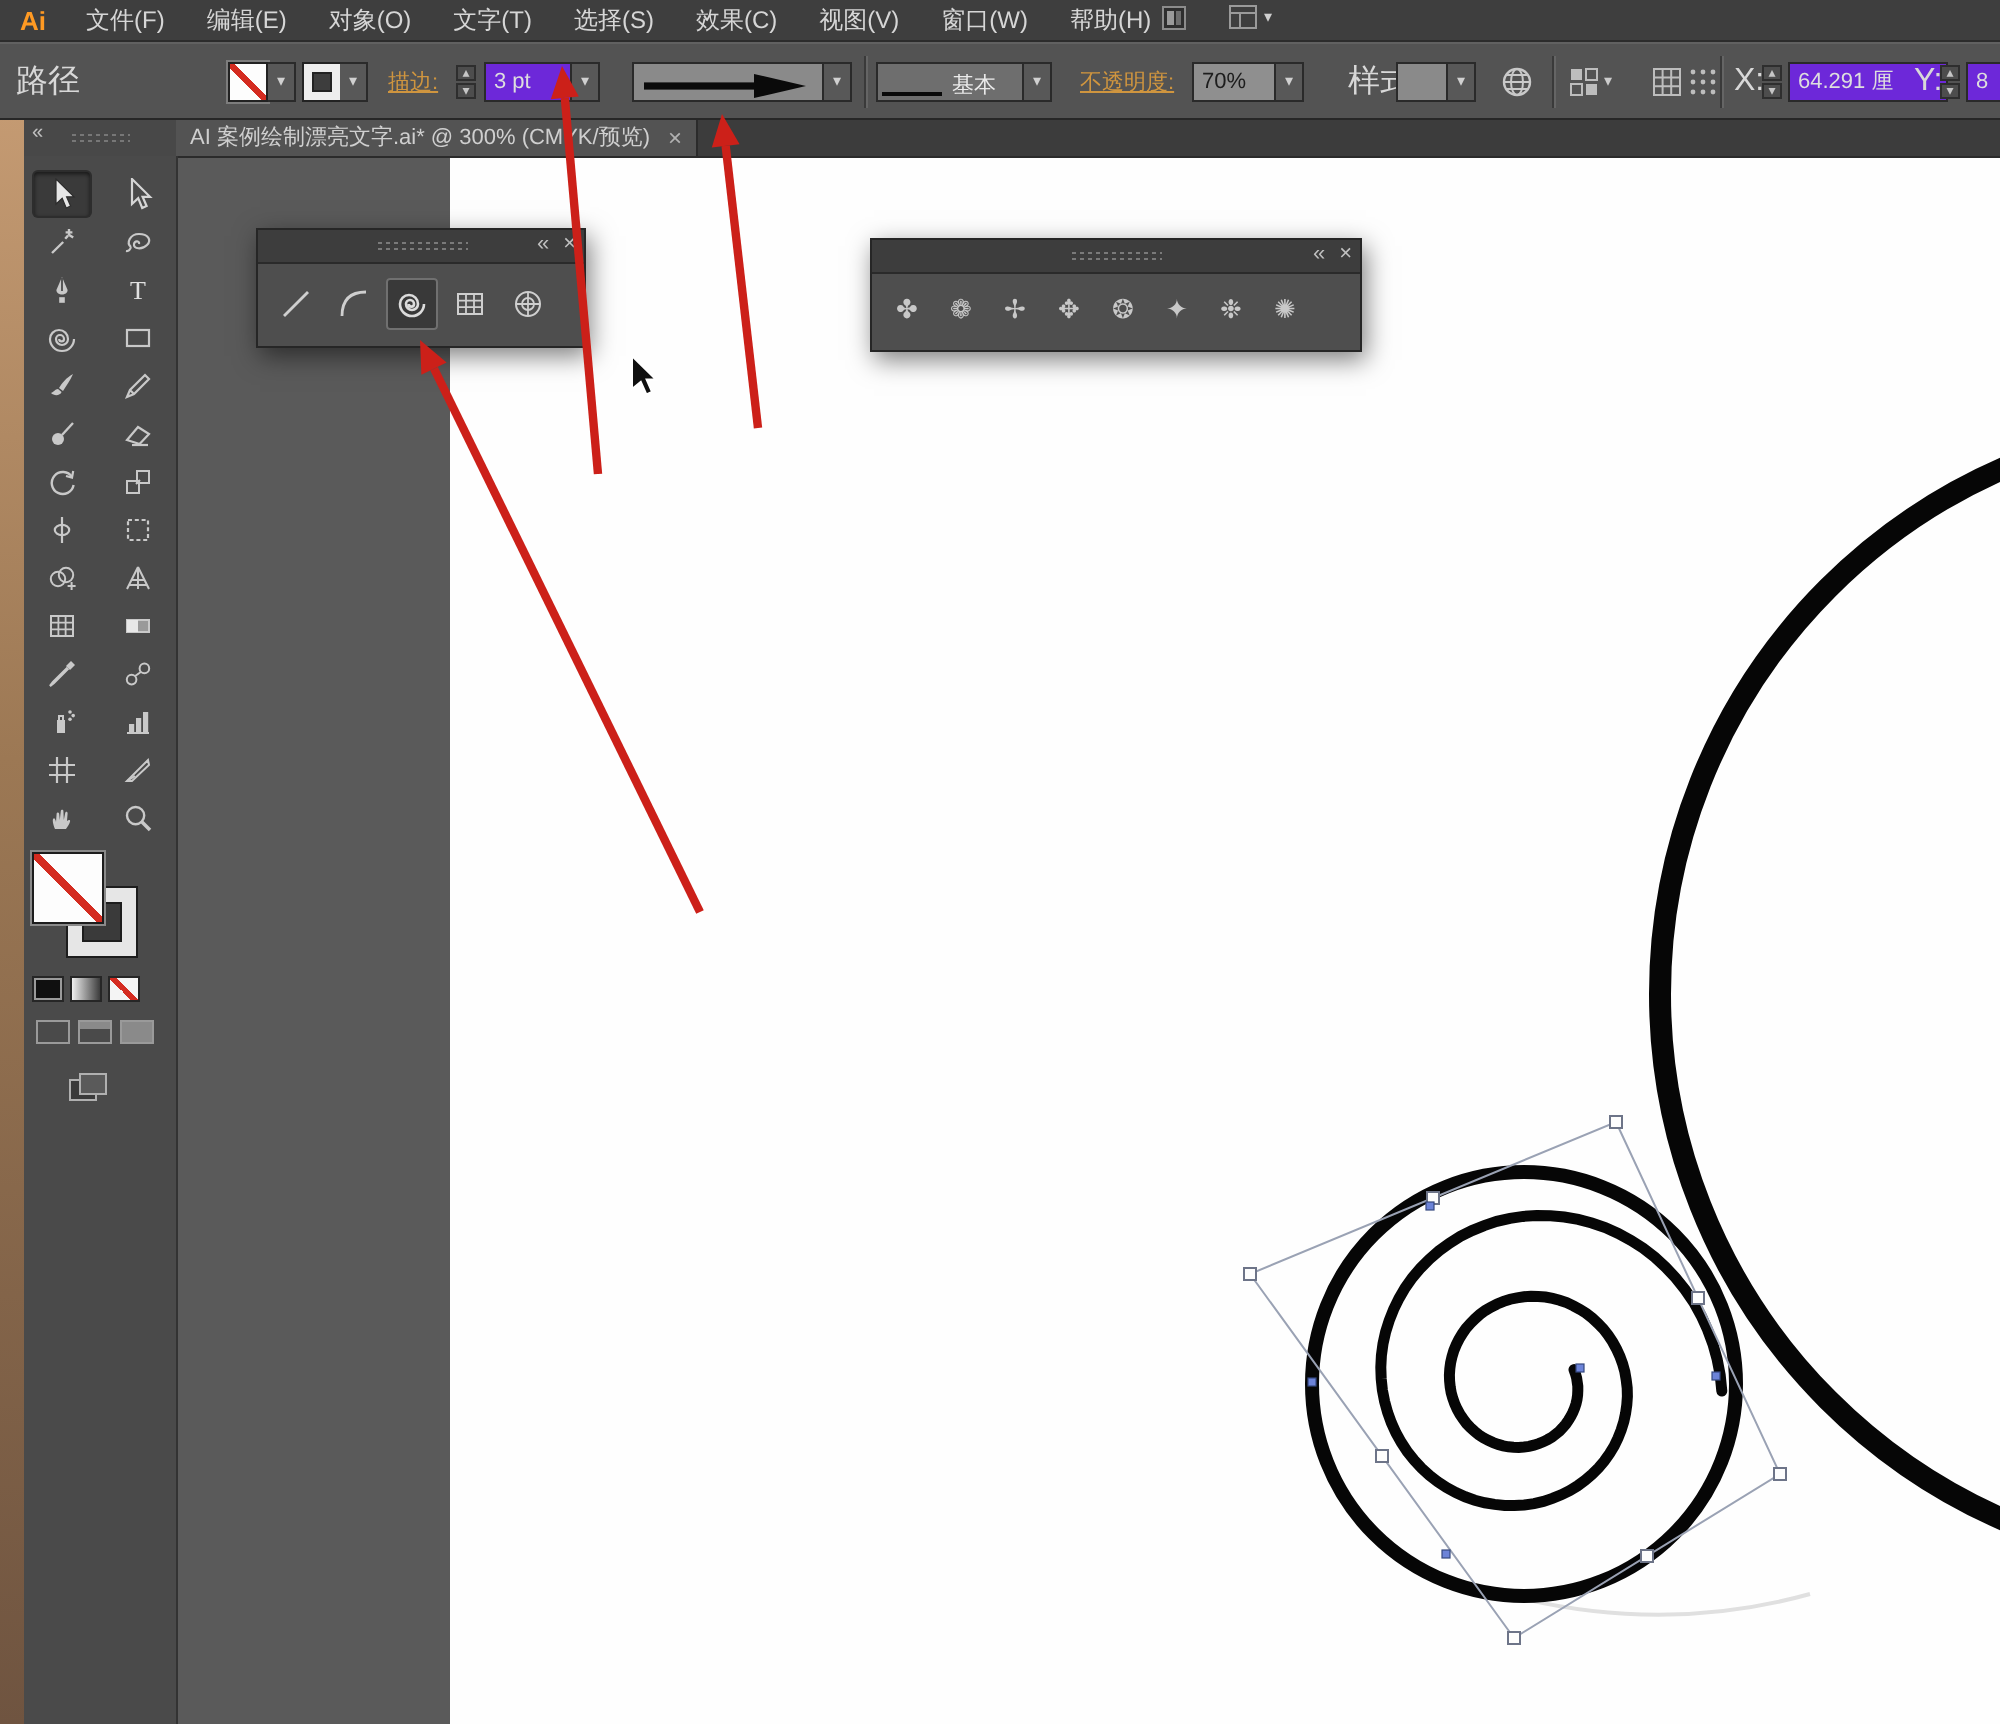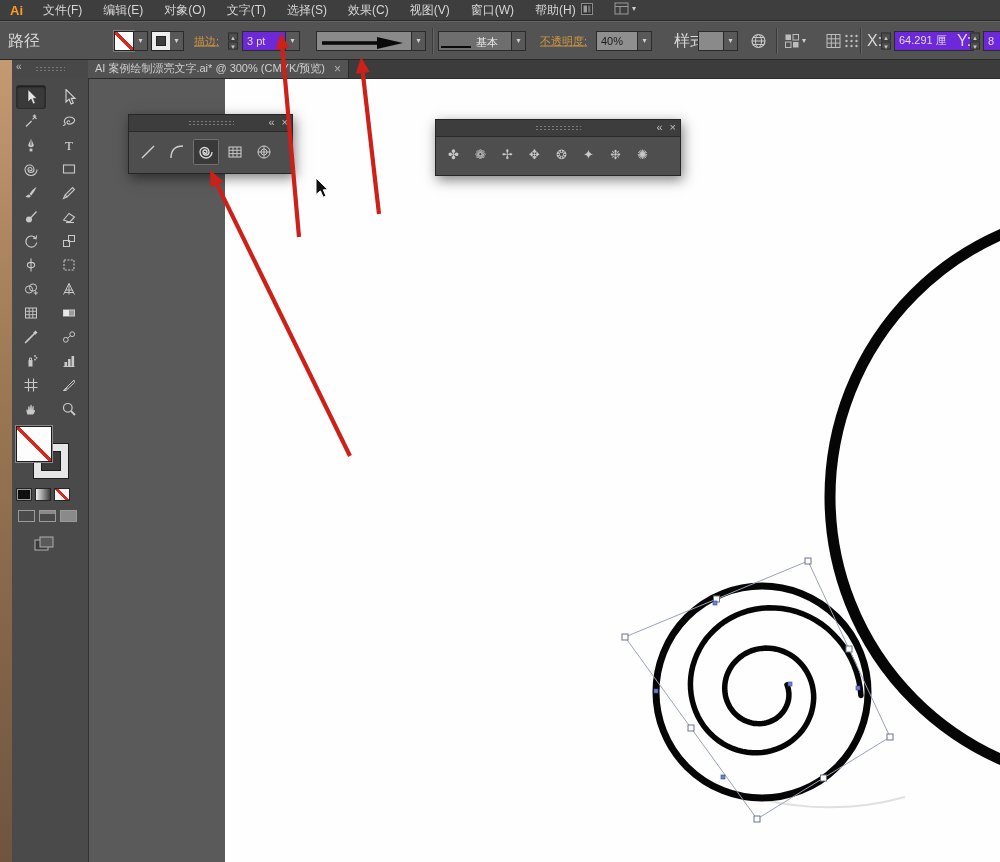--- a/index.html
+++ b/index.html
@@ -168,21 +168,21 @@
         <svg class="ic" width="34" height="6" viewBox="0 0 34 6">
             <rect x="2" y="2" width="30" height="2" fill="#0a0a0a"></rect>
           </svg>
         <span style="font-size:11px;color:#eaeaea;margin-left:3px">基本</span>
       </span>
       <span class="ddbtn">▾</span>
     </span>
 
     <span class="cb cb-link" style="left:540px">不透明度:</span>
     <span class="cb combo" style="left:596px">
-      <span class="field" style="width:42px;height:20px;background:#8f8f8f;color:#1d1d1d">40%</span>
+      <span class="field" style="width:42px;height:20px;background:#8f8f8f;color:#1d1d1d">70%</span>
       <span class="ddbtn">▾</span>
     </span>
 
     <span class="cb cb-label" style="left:674px">样式:</span>
     <span class="cb combo" style="left:698px">
       <span class="well" style="width:26px"></span>
       <span class="ddbtn">▾</span>
     </span>
 
     <span class="cb" style="left:750px">

